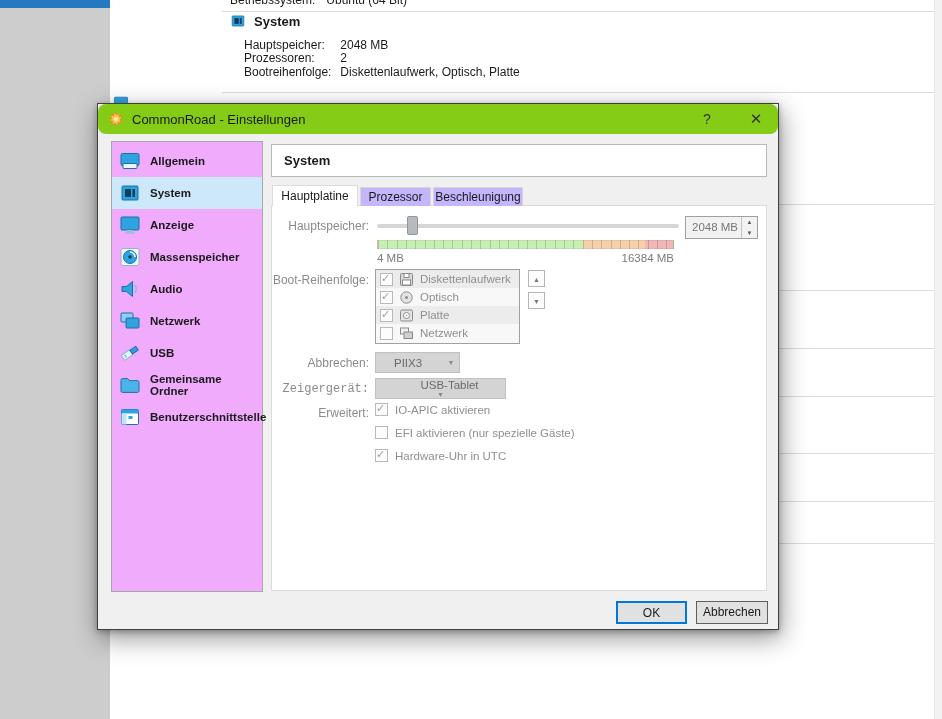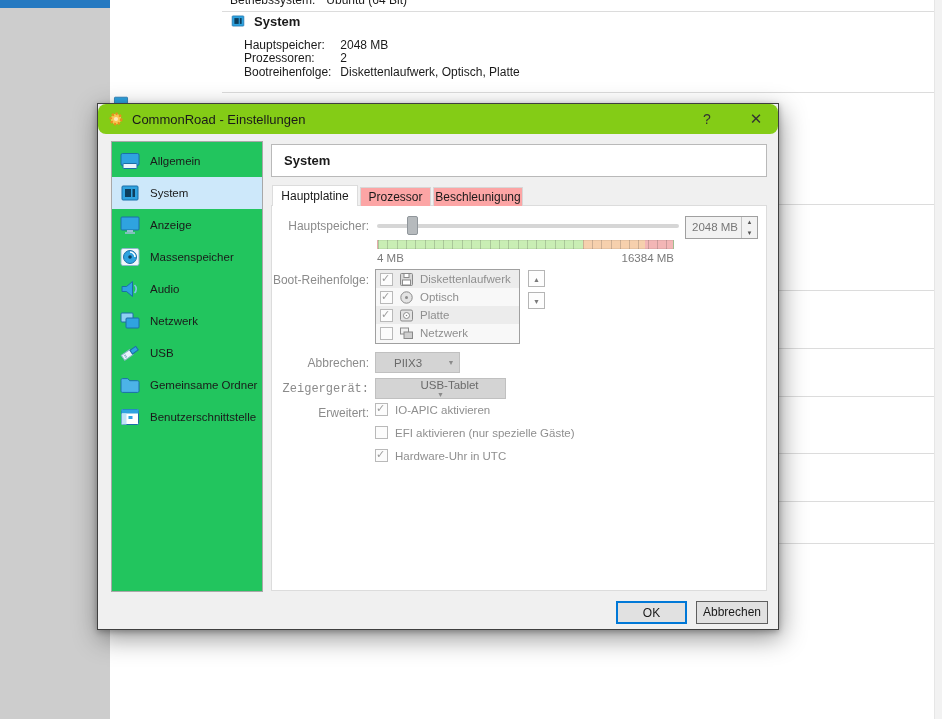--- a/index.html
+++ b/index.html
@@ -23,28 +23,28 @@
   
   .dialog { position:absolute; left:97px; top:103px; width:682px; height:527px; background:#f0f0f0; border:1px solid #3f3f3f; z-index:10; box-shadow:2px 8px 24px rgba(0,0,0,.42), 0 2px 6px rgba(0,0,0,.28); }
   .titlebar { position:absolute; left:0; top:0; width:100%; height:30px; background:#84cc16; display:flex; align-items:center;border-radius:8px; }
   .titlebar .app-icon { margin-left:10px; width:16px; height:16px; }
   .titlebar .title { margin-left:8px; font-size:13px; }
   .tb-btn { position:absolute; top:0; height:30px; text-align:center; line-height:30px; font-size:14px; color:#333; }
   .tb-help { left:590px; width:38px; }
   .tb-close { left:636px; width:44px; font-size:15px; }
 
   
-  .sidebar { position:absolute; left:13px; top:37px; width:152px; height:451px; background:#22c55e; border:1px solid #a8a8a8; padding-top:3px; }
+  .sidebar { position:absolute; left:13px; top:37px; width:152px; height:451px; background:#f0abfc; border:1px solid #a8a8a8; padding-top:3px;font-weight:bold; }
   .side-item { height:32px; display:flex; align-items:center; gap:9px; padding-left:7px; font-size:11.5px; }
   .side-item.selected { background:#cde8fa; }
   .side-item svg { flex:0 0 auto; }
 
   
   .panel-head { position:absolute; left:173px; top:40px; width:496px; height:33px; background:#fff; border:1px solid #b9b9b9; display:flex; align-items:center; padding-left:12px; font-size:13px; font-weight:bold; }
-  .tab { position:absolute; text-align:center; font-size:12px; background:#fca5a5; border:1px solid #d7d7d7; border-bottom:none; z-index:3; }
+  .tab { position:absolute; text-align:center; font-size:12px; background:#c4b5fd; border:1px solid #d7d7d7; border-bottom:none; z-index:3; }
   .tab.active { background:#fff; border:1px solid #dcdcdc; border-bottom:none; }
   .tab1 { left:174px; top:81px; width:86px; height:21px; line-height:20px; }
   .tab2 { left:262px; top:83px; width:71px; height:19px; line-height:18px; }
   .tab3 { left:335px; top:83px; width:90px; height:19px; line-height:18px; }
   .tab-panel { position:absolute; left:173px; top:101px; width:496px; height:386px; background:#fff; border:1px solid #dcdcdc; z-index:2; }
 
   .form-label { position:absolute; left:0; width:97px; text-align:right; color:#8b8b8b; white-space:nowrap; }
 
   
   .mem-slider { position:absolute; left:105px; top:10px; width:302px; height:20px; }

